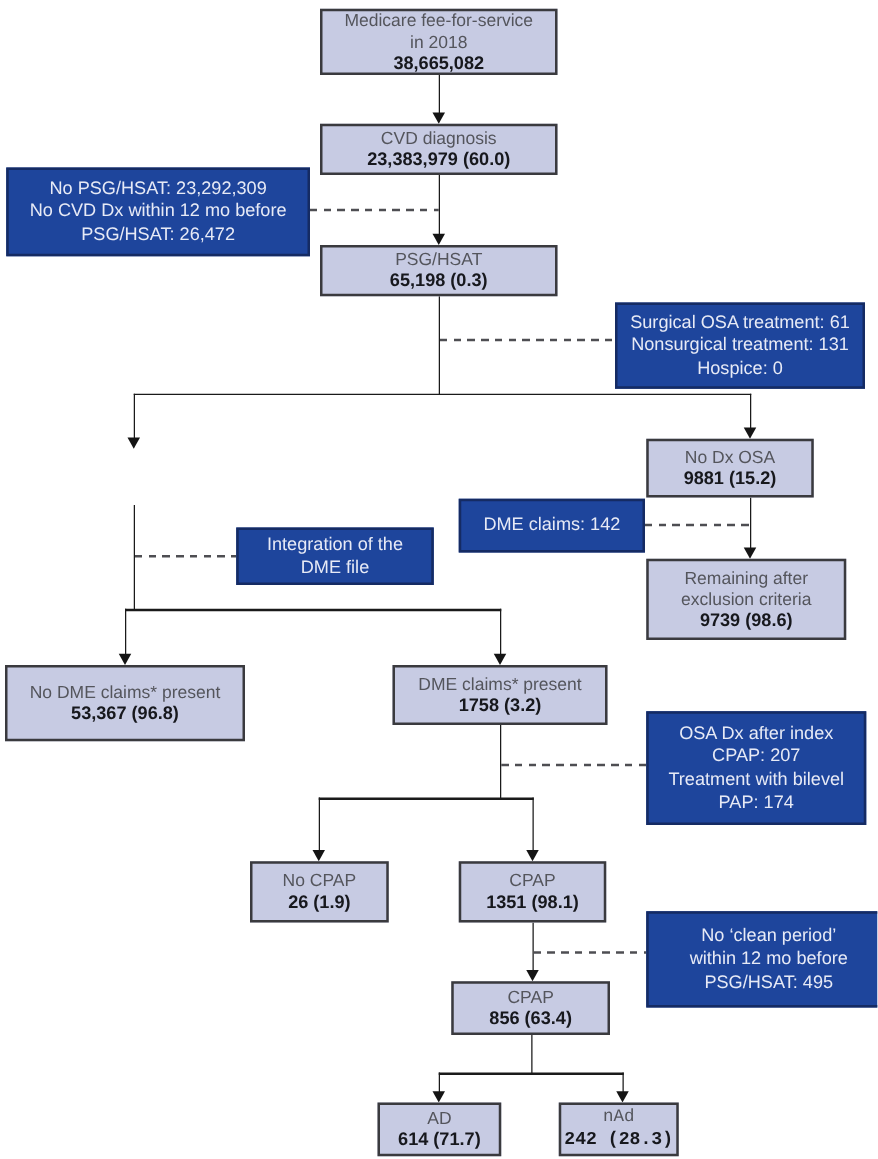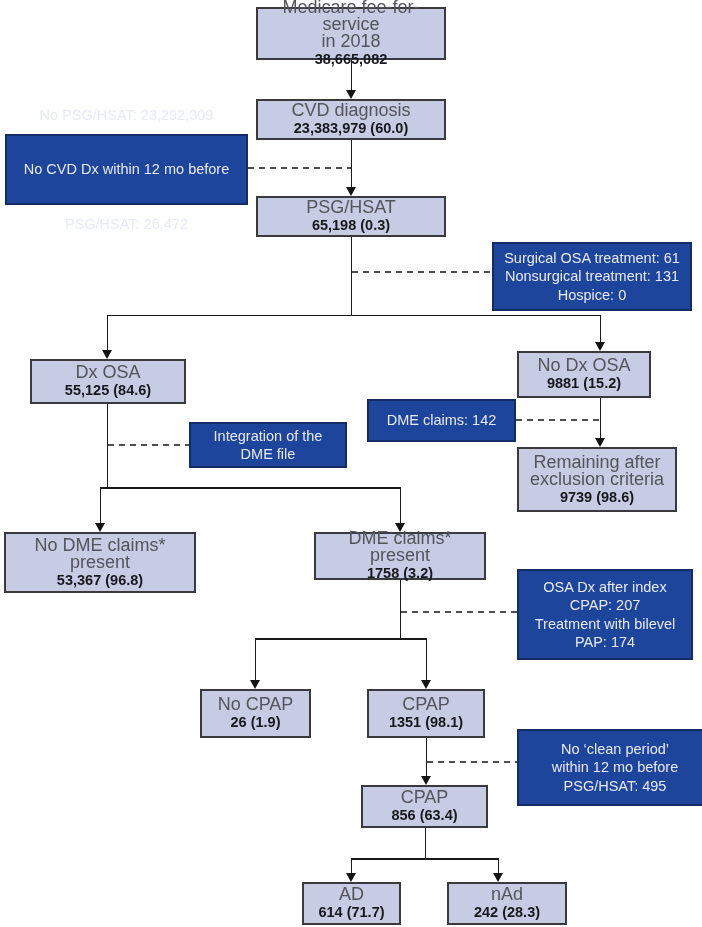--- a/index.html
+++ b/index.html
@@ -9,21 +9,21 @@
     overflow:hidden;
   }
   .box{
     position:absolute;box-sizing:border-box;
     display:flex;flex-direction:column;align-items:center;justify-content:center;
     text-align:center;
   }
   .light{
     background:#c7cbe3;border:2px solid #3a3a3e;
   }
-  .light .bl{color:#54555c;font-size:18px;line-height:17px;display:block;}
+  .light .bl{color:#54555c;font-size:14px;line-height:17px;display:block;}
   .light .bv{color:#17181d;font-size:14.5px;line-height:18px;font-weight:bold;display:block;}
   .dark{
     background:#1e459c;border:2.5px solid #152b63;
   }
   .dark .bl{color:#e7eaf6;font-size:14.5px;line-height:18.5px;display:block;}
   .lv{position:absolute;width:1.5px;background:#1a1a1a;}
   .lh{position:absolute;height:1.5px;background:#1a1a1a;}
   .ld{position:absolute;height:2px;
       background:repeating-linear-gradient(90deg,#4e4e52 0 6px,transparent 6px 11px);}
   .ah{position:absolute;width:0;height:0;
@@ -85,24 +85,20 @@
   <div class="box light" style="left:256px;top:99px;width:190px;height:41px;text-align:right;">
     <span class="bl">CVD diagnosis</span>
     <span class="bv">23,383,979 (60.0)</span>
   </div>
 
   <div class="box light" style="left:256px;top:196px;width:190px;height:41px;">
     <span class="bl">PSG/HSAT</span>
     <span class="bv">65,198 (0.3)</span>
   </div>
 
-  <div class="box light" style="left:30px;top:359px;width:156px;height:45px;">
-    <span class="bl">Dx OSA</span>
-    <span class="bv">55,125 (84.6)</span>
-  </div>
 
   <div class="box light" style="left:517px;top:351px;width:134px;height:47px;">
     <span class="bl">No Dx OSA</span>
     <span class="bv">9881 (15.2)</span>
   </div>
 
   <div class="box light" style="left:517px;top:447px;width:160px;height:65px;">
     <span class="bl">Remaining after</span>
     <span class="bl">exclusion criteria</span>
     <span class="bv">9739 (98.6)</span>
@@ -131,26 +127,26 @@
   <div class="box light" style="left:361px;top:785px;width:127px;height:43px;">
     <span class="bl">CPAP</span>
     <span class="bv">856 (63.4)</span>
   </div>
 
   <div class="box light" style="left:302px;top:882px;width:99px;height:43px;">
     <span class="bl">AD</span>
     <span class="bv">614 (71.7)</span>
   </div>
 
-  <div class="box light" style="left:447px;top:882px;width:120px;height:43px;">
+  <div class="box light" style="left:447px;top:882px;width:96px;height:43px;font-family:Liberation Mono, monospace;">
     <span class="bl">nAd</span>
     <span class="bv">242 (28.3)</span>
   </div>
 
-  <div class="box dark" style="left:5px;top:134px;width:243px;height:71px;gap:36px;">
+  <div class="box dark" style="left:5px;top:134px;width:243px;height:71px;">
     <span class="bl">No PSG/HSAT: 23,292,309</span>
     <span class="bl">No CVD Dx within 12 mo before</span>
     <span class="bl">PSG/HSAT: 26,472</span>
   </div>
 
   <div class="box dark" style="left:492px;top:242px;width:200px;height:69px;">
     <span class="bl">Surgical OSA treatment: 61</span>
     <span class="bl">Nonsurgical treatment: 131</span>
     <span class="bl">Hospice: 0</span>
   </div>

